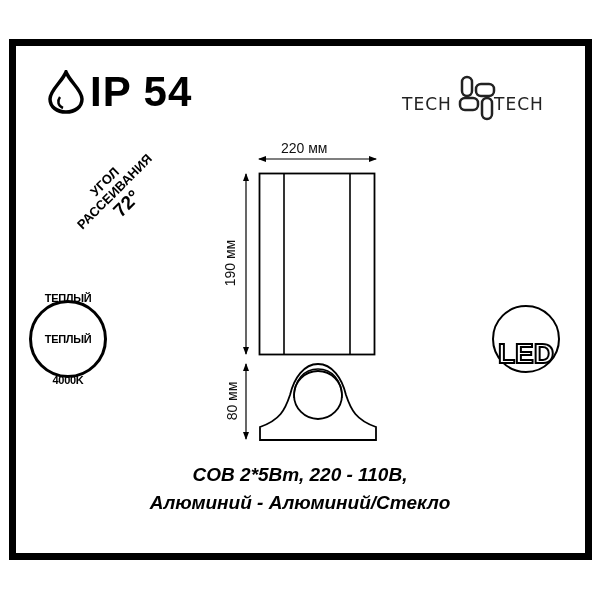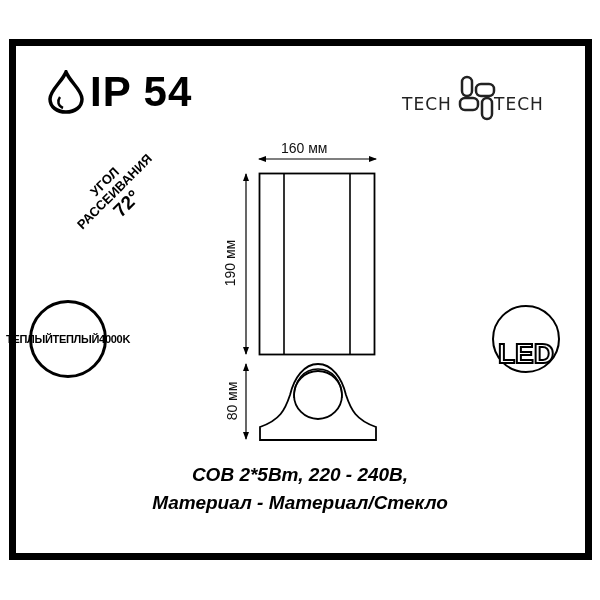--- a/index.html
+++ b/index.html
@@ -5,21 +5,21 @@
     html, body { margin: 0; padding: 0; background: #ffffff; }
     body { width: 600px; height: 600px; position: relative; overflow: hidden; font-family: "Liberation Sans", sans-serif; }
     .frame { position: absolute; left: 9px; top: 39px; width: 569px; height: 507px; border: 7px solid #000; background: #fff; }
     .abs { position: absolute; }
     .ip-text { position: absolute; left: 90px; top: 68px; font-family: "Liberation Sans", sans-serif; font-weight: bold; font-size: 42px; line-height: 48px; color: #000; letter-spacing: 1px; }
     .logo-text { position: absolute; left: 402px; top: 95px; font-family: "DejaVu Sans", sans-serif; font-size: 17px; line-height: 18px; color: #222; letter-spacing: 1px; }
     .angle { position: absolute; left: 52px; top: 170px; width: 130px; transform: rotate(-45deg); transform-origin: center; text-align: center; font-family: "Liberation Sans", sans-serif; font-weight: bold; color: #000; line-height: 14px; }
     .angle .l1 { font-size: 13px; display: block; }
     .angle .l2 { font-size: 13px; display: block; }
     .angle .l3 { font-size: 19px; display: block; line-height: 20px; }
-    .warm { position: absolute; left: 29px; top: 300px; width: 78px; height: 78px; border: 3px solid #000; border-radius: 50%; box-sizing: border-box; display: flex; align-items: center; justify-content: center; font-family: "Liberation Sans", sans-serif; font-weight: bold; color: #000; }
+    .warm { position: absolute; left: 29px; top: 300px; width: 78px; height: 78px; border: 3px solid #000; border-radius: 50%; box-sizing: border-box; display: flex; flex-direction: column; align-items: center; justify-content: center; font-family: "Liberation Sans", sans-serif; font-weight: bold; color: #000; gap: 28px; }
     .warm span { font-size: 11px; line-height: 13px; display: block; letter-spacing: -0.3px; }
     .led { position: absolute; left: 492px; top: 305px; width: 68px; height: 68px; border: 2px solid #000; border-radius: 50%; box-sizing: border-box; display: flex; align-items: center; justify-content: center; }
     .led span { font-family: "Liberation Sans", sans-serif; font-weight: bold; font-size: 28px; color: #fff; -webkit-text-stroke: 2px #000; letter-spacing: 0px; margin-top: 30px; }
     .dim-label { position: absolute; font-family: "Liberation Sans", sans-serif; font-size: 14px; color: #111; white-space: nowrap; }
     .spec { position: absolute; left: 0; width: 600px; text-align: center; font-family: "Liberation Sans", sans-serif; font-weight: bold; font-style: italic; font-size: 19px; color: #000; line-height: 24px; }
   </style>
 </head>
 <body>
 
 <div class="frame"></div>
@@ -74,18 +74,18 @@
 
   <rect x="259.5" y="173.5" width="115" height="181" fill="none" stroke="#000" stroke-width="1.8"></rect>
   <line x1="284" y1="173.5" x2="284" y2="354.5" stroke="#000" stroke-width="1.6"></line>
   <line x1="350" y1="173.5" x2="350" y2="354.5" stroke="#000" stroke-width="1.6"></line>
 
   <path d="M260 440 L260 427 C280 420, 285 410, 290 395 C294 378, 304 364, 318 364 C332 364, 342 378, 346 395 C351 410, 356 420, 376 427 L376 440 Z" fill="none" stroke="#000" stroke-width="1.8"></path>
   <path d="M294 398 C294 380, 304 369, 318 369 C332 369, 342 380, 342 398" fill="none" stroke="#000" stroke-width="1.4"></path>
   <circle cx="318" cy="395" r="24" fill="none" stroke="#000" stroke-width="1.8"></circle>
 </svg>
 
-<div class="dim-label" style="left:281px; top:140px;">160 мм</div>
+<div class="dim-label" style="left:281px; top:140px;">220 мм</div>
 <div class="dim-label" style="left:207px; top:255px; transform: rotate(-90deg); transform-origin: center;">190 мм</div>
 <div class="dim-label" style="left:213px; top:393px; transform: rotate(-90deg); transform-origin: center;">80 мм</div>
 
-<div class="spec" style="top:463px;">COB 2*5Bт, 220 - 240B,</div>
-<div class="spec" style="top:491px;">Материал - Материал/Стекло</div>
+<div class="spec" style="top:463px;">COB 2*5Bт, 220 - 110B,</div>
+<div class="spec" style="top:491px;">Алюминий - Алюминий/Стекло</div>
 
 </body></html>

